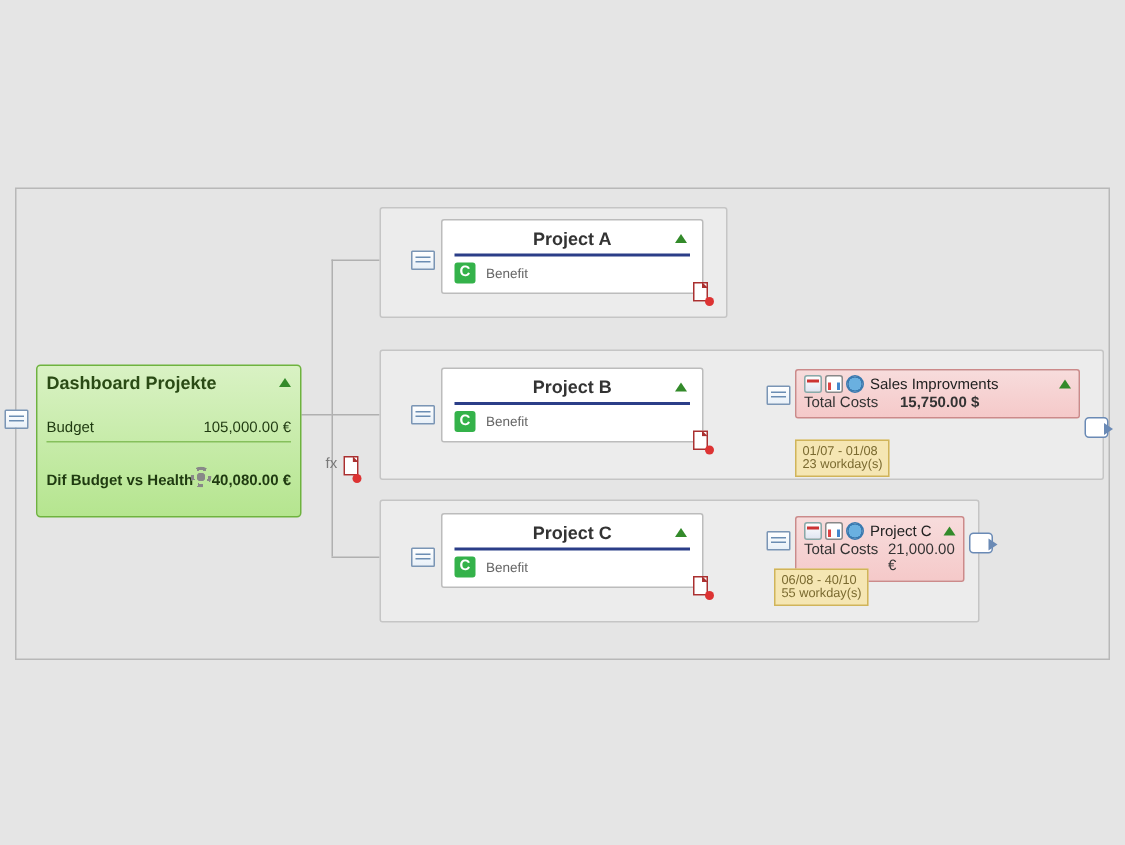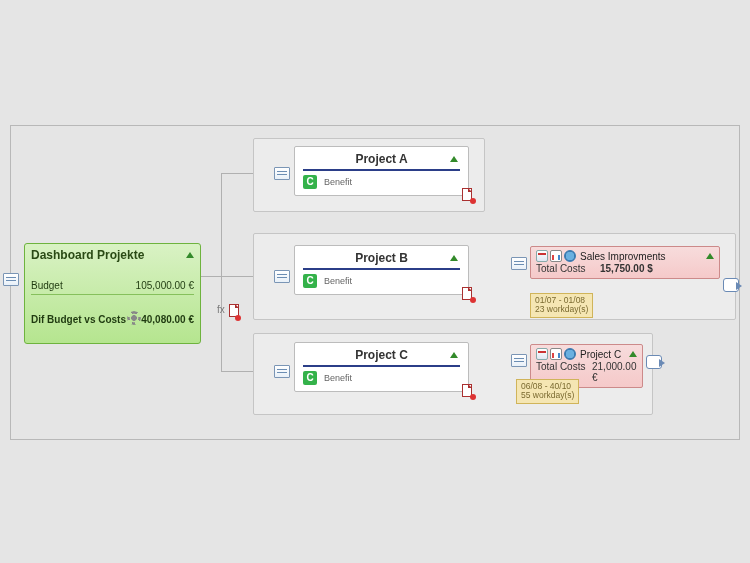--- a/index.html
+++ b/index.html
@@ -186,21 +186,21 @@
     <div class="dash-title-row">
       <span class="dash-title">Dashboard Projekte</span>
       <span class="collapse-tri"></span>
     </div>
     <div class="dash-row">
       <span>Budget</span>
       <span>105,000.00 €</span>
     </div>
     <div class="dash-sep"></div>
     <div class="dash-row">
-      <span class="dash-bold">Dif Budget vs Costs</span>
+      <span class="dash-bold">Dif Budget vs Health</span>
       <span class="dash-bold"><span class="gear"></span><span>40,080.00 €</span></span>
     </div>
   </div>
   <span class="fx" style="left:206px;top:178px;">fx</span>
   <span style="position:absolute;left:218px;top:178px;"><span class="doc-icon"></span><span class="red-dot"></span></span>
 
   <div class="pgroup" style="left:242px;top:12px;width:232px;height:74px;"></div>
   <span class="node-icon" style="left:263px;top:41px;"></span>
   <div class="pcard" style="left:283px;top:20px;width:175px;">
     <div class="pcard-head">

